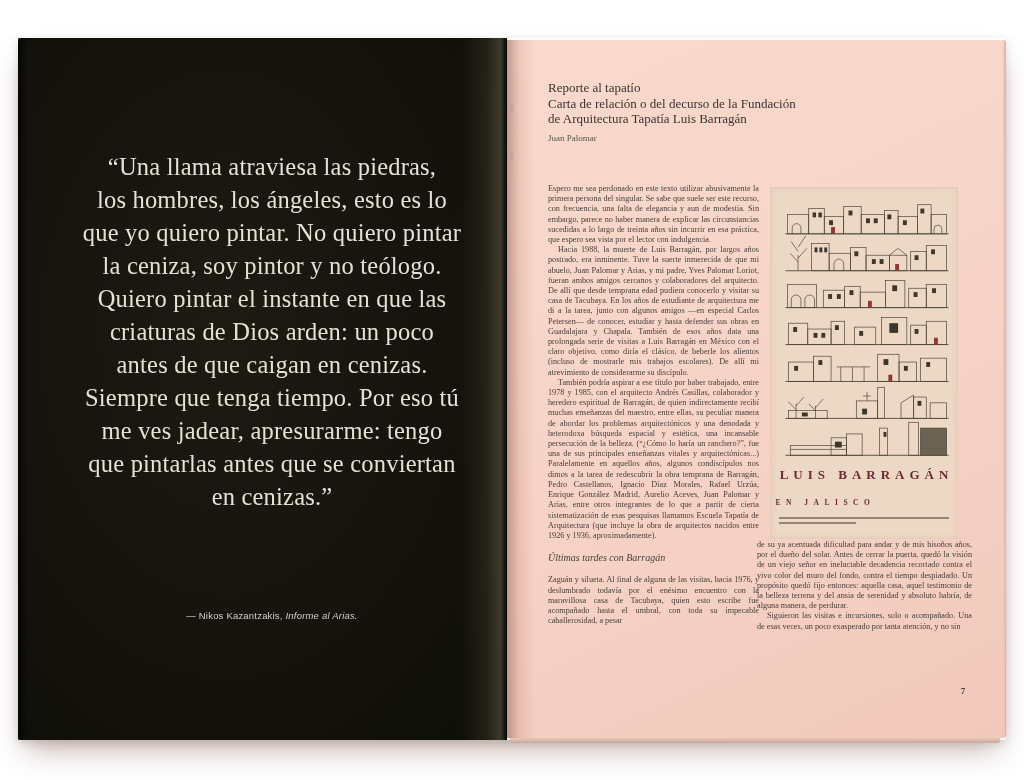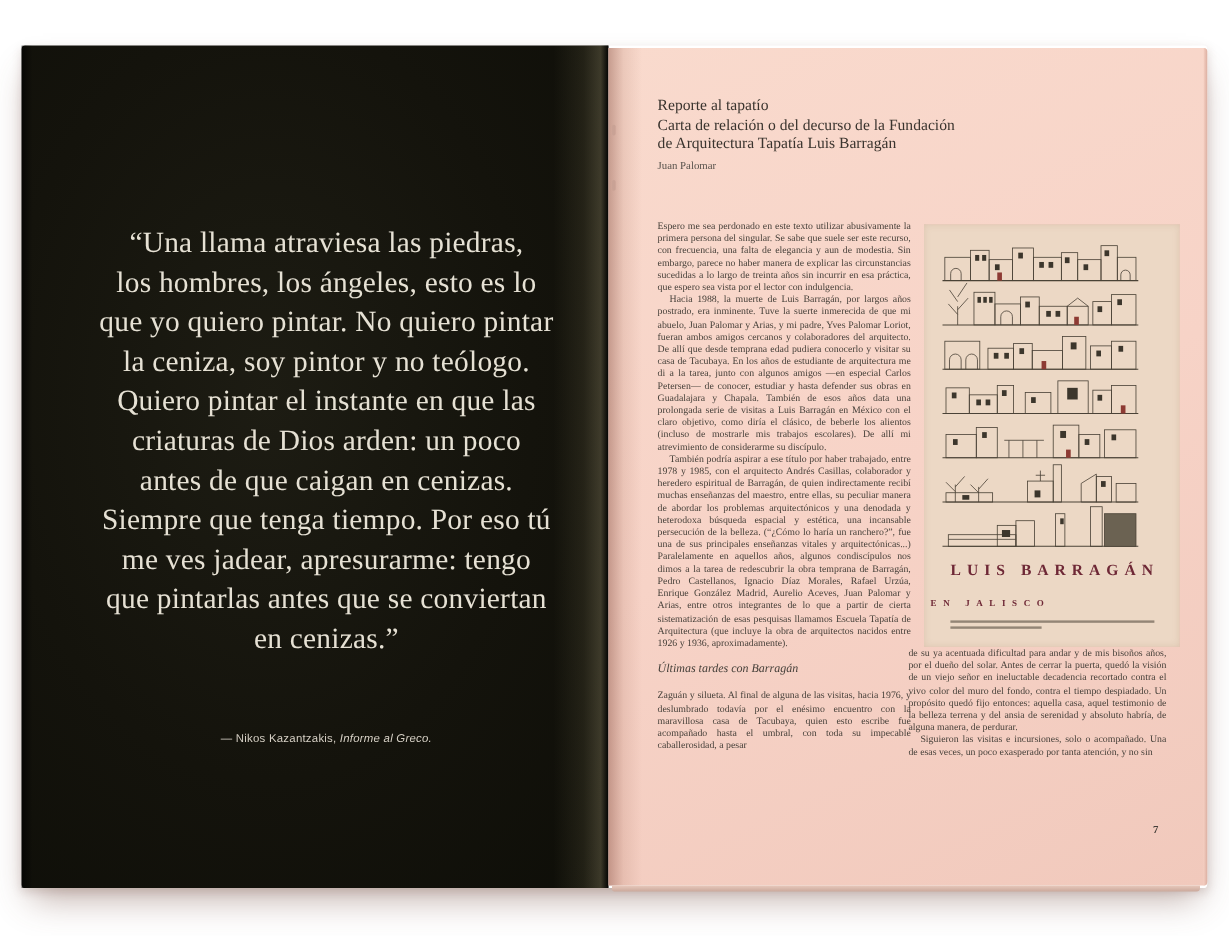--- a/index.html
+++ b/index.html
@@ -29,21 +29,21 @@
     background:linear-gradient(to right,
       rgba(150,140,100,0) 0%,
       rgba(150,140,100,0.14) 55%,
       rgba(190,178,135,0.26) 86%,
       rgba(0,0,0,0.75) 100%);
   }
   .quote{
     position:absolute;left:52px;top:112px;width:404px;
     text-align:center;white-space:pre-line;
     font-size:24.5px;line-height:33px;
-    color:#e6e1d4;letter-spacing:0.2px;margin-top:36px;
+    color:#e6e1d4;letter-spacing:0.2px;
   }
   .attribution{
     position:absolute;left:52px;top:572px;width:404px;
     text-align:center;
     font-family:"Liberation Sans", sans-serif;
     font-size:9.5px;color:#d6d0c5;letter-spacing:0.2px;
   }
   .attribution i{font-style:italic;}
   
   .page-right{
@@ -90,21 +90,21 @@
   .subhead{
     font-style:italic;margin:12px 0 12px 0 !important;
     font-size:10px;color:#46403a;
   }
   .page-number{
     position:absolute;left:446px;top:646px;width:20px;text-align:center;
     font-size:9px;color:#443e38;font-weight:bold;
   }
   
   .poster{
-    position:absolute;left:263px;top:147px;width:213px;height:352px;
+    position:absolute;left:263px;top:147px;width:188px;height:352px;
     background:#ecd8c5;
     box-shadow:inset 0 0 6px rgba(150,110,80,0.18);
   }
   .poster-art{display:block;margin:8px 0 0 0;width:194px;height:270px;}
   .poster-art line{stroke:#4b4337;stroke-width:0.9;}
   .poster-art .bx{fill:none;stroke:#4b4337;stroke-width:0.7;}
   .poster-art .tr{fill:none;stroke:#4b4337;stroke-width:0.7;}
   .poster-art .wn{fill:#3c362c;}
   .poster-art .rd{fill:#8d3a33;}
   .poster-art .dk{fill:#6b6252;stroke:#4b4337;stroke-width:0.7;}
@@ -135,21 +135,21 @@
 los hombres, los ángeles, esto es lo
 que yo quiero pintar. No quiero pintar
 la ceniza, soy pintor y no teólogo.
 Quiero pintar el instante en que las
 criaturas de Dios arden: un poco
 antes de que caigan en cenizas.
 Siempre que tenga tiempo. Por eso tú
 me ves jadear, apresurarme: tengo
 que pintarlas antes que se conviertan
 en cenizas.”</div>
-    <div class="attribution"><span>— Nikos Kazantzakis, </span><i>Informe al Greco.</i></div>
+    <div class="attribution"><span>— Nikos Kazantzakis, </span><i>Informe al Arias.</i></div>
   </div>
 
   <div class="page-right">
     <div class="fold"></div>
     <div class="edge-right"></div>
 
     <div class="article-title">Reporte al tapatío
 Carta de relación o del decurso de la Fundación
 de Arquitectura Tapatía Luis Barragán</div>
     <div class="article-author">Juan Palomar</div>

